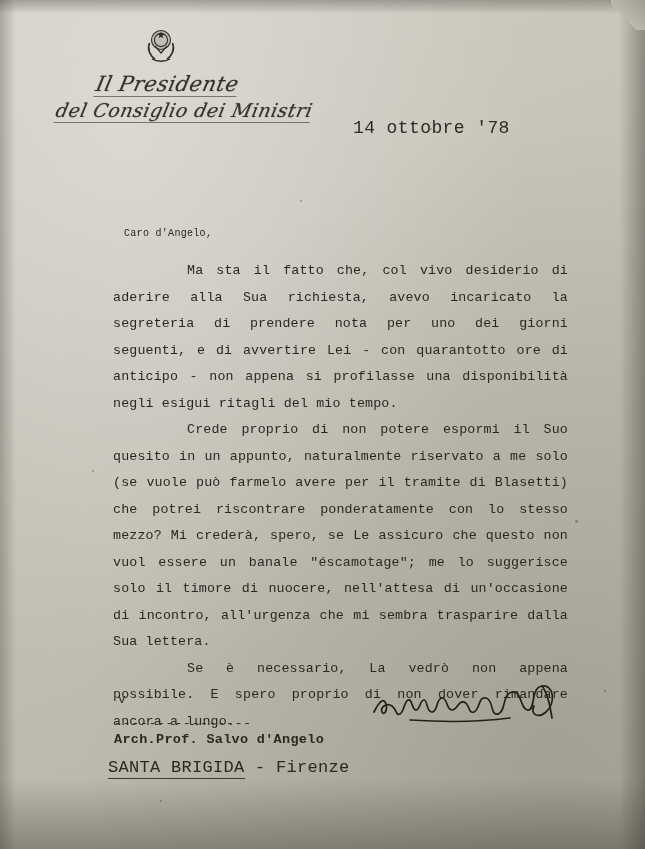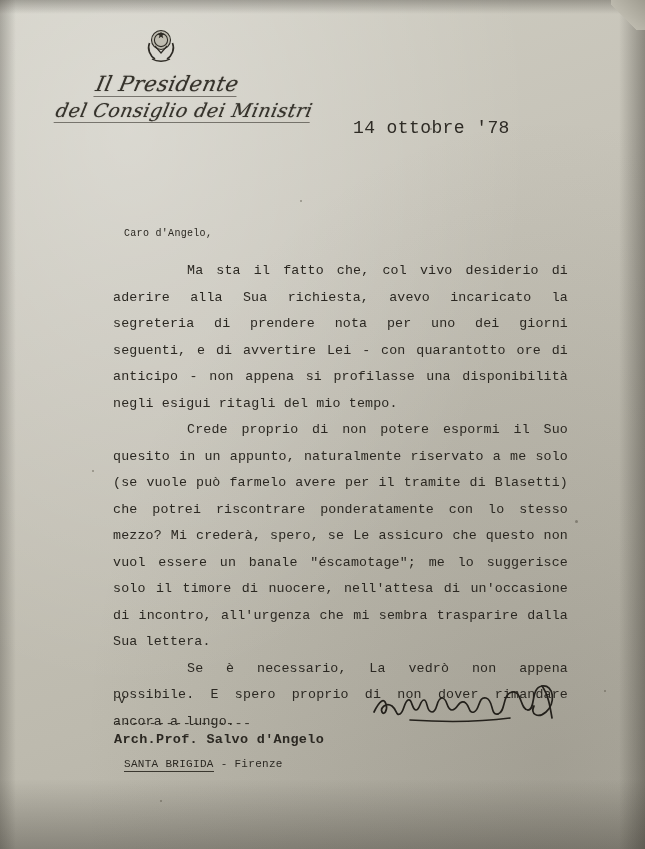--- a/index.html
+++ b/index.html
@@ -160,23 +160,23 @@
     left: 114px;
     top: 732px;
     font-size: 13.5px;
     color: #2b2822;
     letter-spacing: 0.3px;
     font-weight: bold;
   }
 
   .address-line {
     position: absolute;
-    left: 124px;
+    left: 108px;
     top: 758px;
-    font-size: 11px;
+    font-size: 17px;
     color: #2b2822;
     letter-spacing: 0.3px;
   }
   .address-line .underlined {
     border-bottom: 1px solid #3a372f;
     padding-bottom: 1px;
   }
 </style>
 </head>
 <body>

